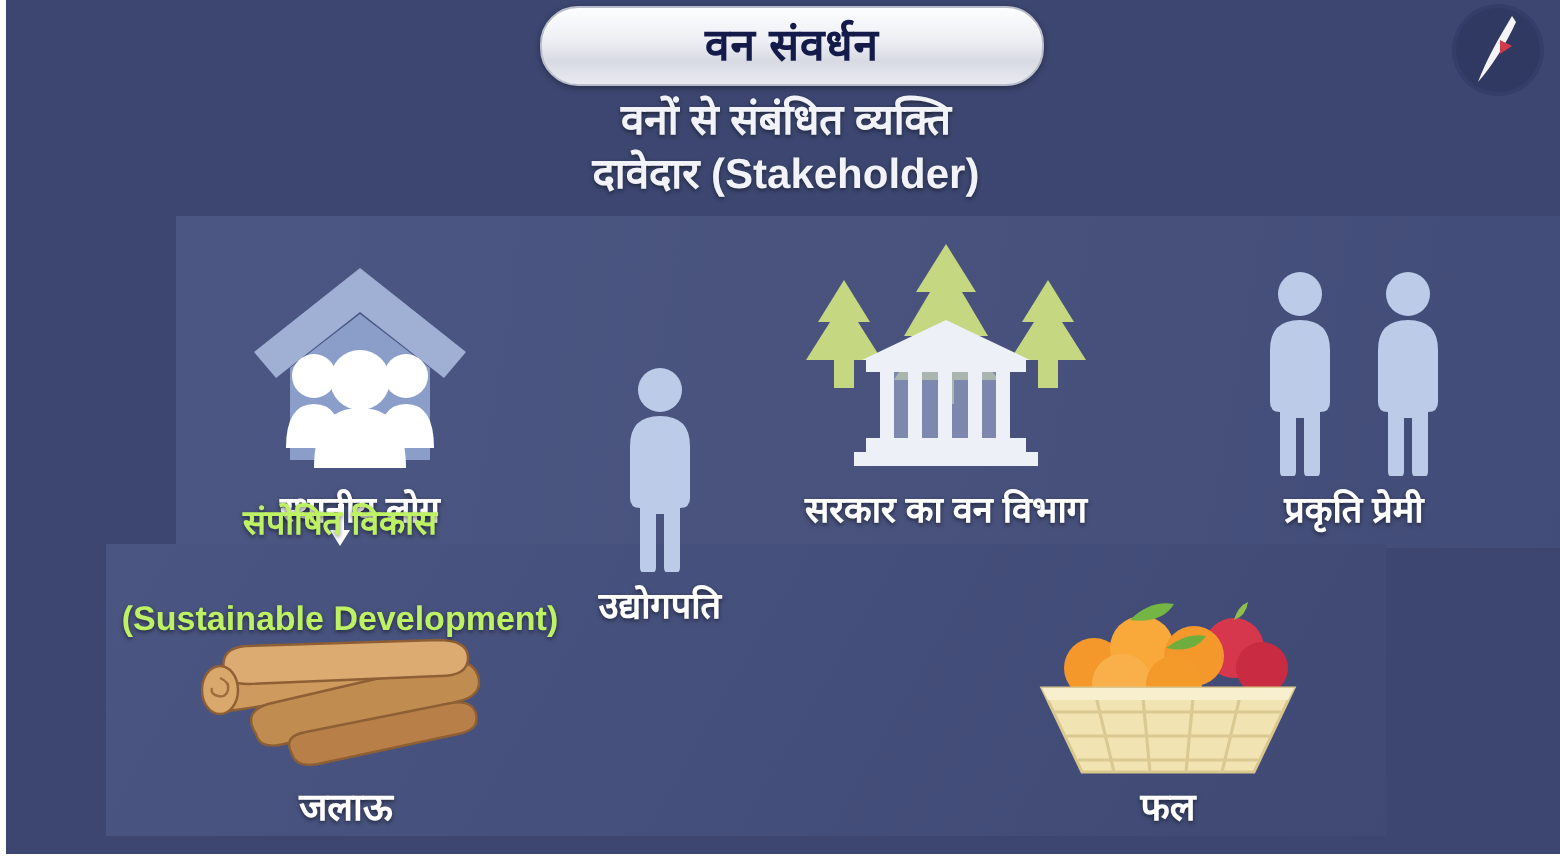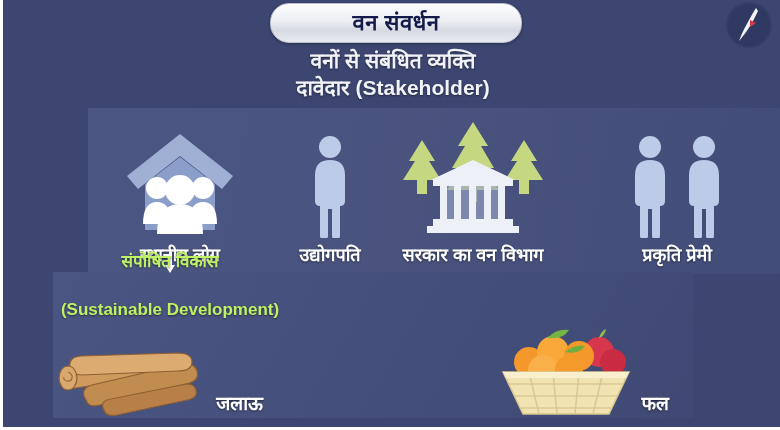--- a/index.html
+++ b/index.html
@@ -60,42 +60,42 @@
   .stake{
     position:absolute;top:108px;height:166px;
     display:flex;flex-direction:column;align-items:center;justify-content:flex-end;
   }
   .stake .art{flex:1;display:flex;align-items:flex-end;justify-content:center;padding-bottom:4px;}
   .stake .cap{
     color:#ffffff;font-size:18px;font-weight:bold;white-space:nowrap;
     text-shadow:0 1px 2px rgba(0,0,0,.5);padding-bottom:8px;
   }
   #st0{left:92px;width:170px;}
-  #st1{left:262px;width:130px;}
+  #st1{left:262px;width:130px;margin-top:48px;}
   #st2{left:372px;width:196px;}
   #st3{left:588px;width:172px;}
 
   
   .sustain{
     position:absolute;left:22px;top:252px;width:290px;text-align:center;
     color:#bef264;font-size:17px;font-weight:bold;line-height:1.2;
     text-shadow:0 1px 2px rgba(0,0,0,.5);z-index:6;
   }
   .sustain .en{font-size:17px;margin-top:28px;}
   .arrow-down{
     position:absolute;left:166px;top:252px;width:3px;height:16px;background:#ffffff;z-index:6;
   }
   .arrow-down::after{
     content:"";position:absolute;left:-4px;top:13px;
     border-left:5.5px solid transparent;border-right:5.5px solid transparent;
     border-top:8px solid #ffffff;
   }
 
   
-  .res{position:absolute;top:300px;height:118px;display:flex;flex-direction:row;align-items:flex-end;justify-content:flex-end;}
+  .res{position:absolute;top:300px;height:118px;display:flex;flex-direction:column;align-items:center;justify-content:flex-end;}
   .res .art{flex:1;display:flex;align-items:center;justify-content:center;}
   .res .cap{
     color:#ffffff;font-size:19px;font-weight:bold;white-space:nowrap;
     text-shadow:0 1px 2px rgba(0,0,0,.5);padding-bottom:2px;
   }
   #rs0{left:80px;width:180px;}
   #rs1{left:260px;width:260px;}
   #rs2{left:496px;width:170px;}
 
   .sp{display:block;}

